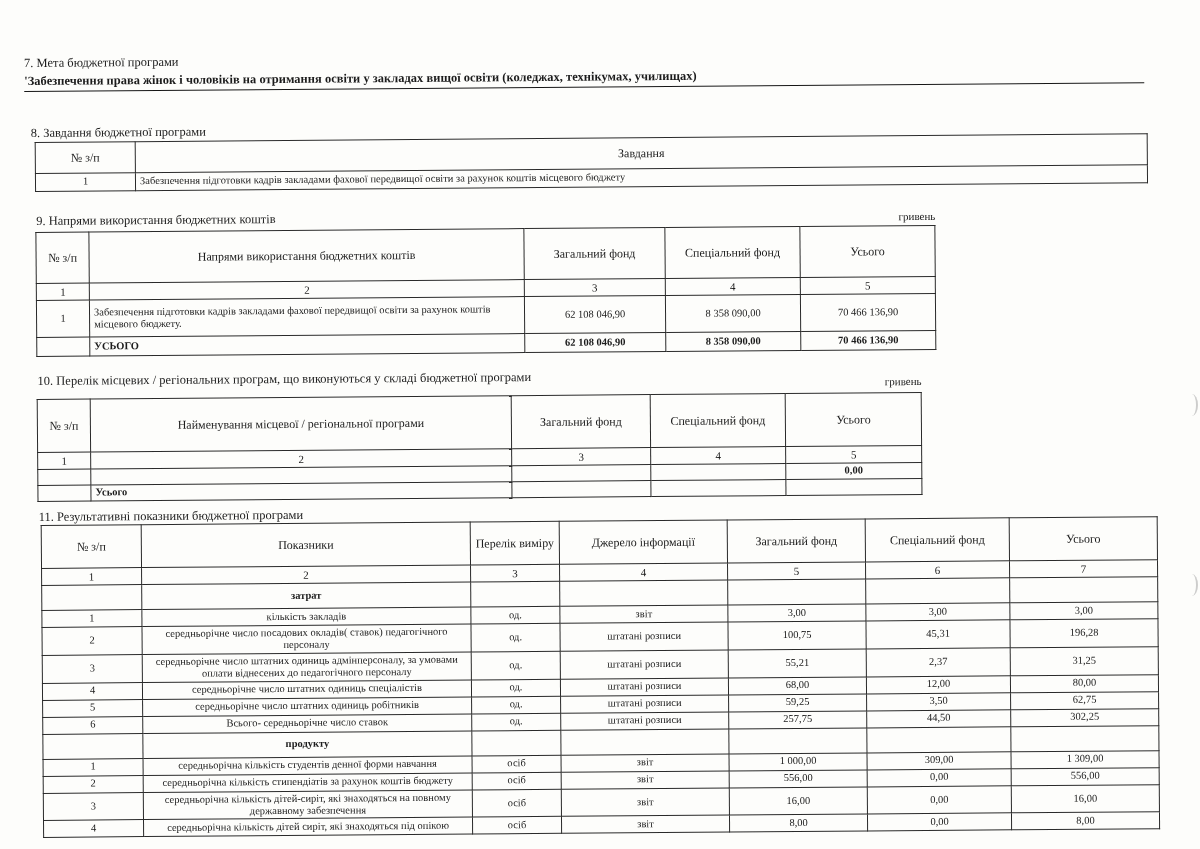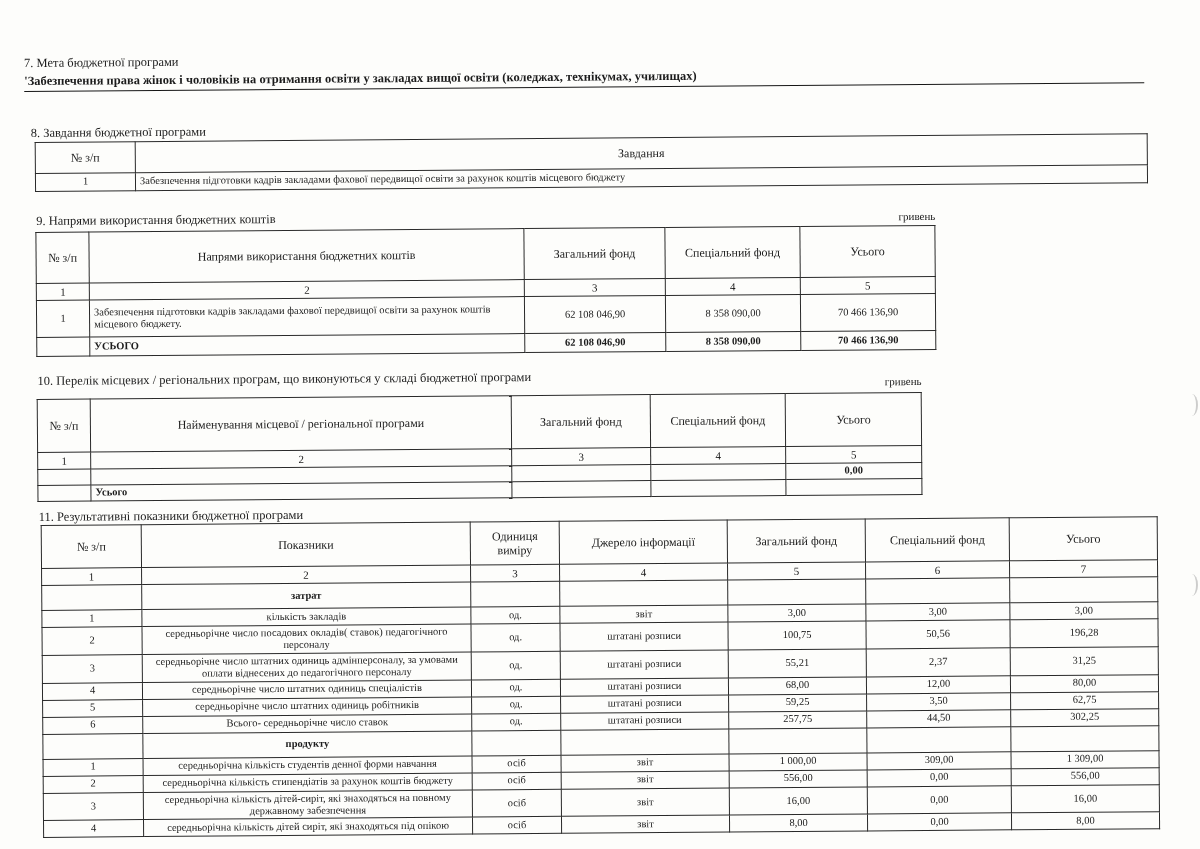--- a/index.html
+++ b/index.html
@@ -150,21 +150,21 @@
           <col style="width:89px">
           <col style="width:168px">
           <col style="width:138px">
           <col style="width:144px">
           <col>
         </colgroup>
       <thead>
         <tr class="thead">
           <td style="height:40px;">№ з/п</td>
           <td>Показники</td>
-          <td>Одиниця виміру</td>
+          <td>Перелік виміру</td>
           <td>Джерело інформації</td>
           <td>Загальний фонд</td>
           <td>Спеціальний фонд</td>
           <td>Усього</td>
         </tr>
         <tr class="numrow">
           <td>1</td>
           <td>2</td>
           <td>3</td>
           <td>4</td>
@@ -191,21 +191,21 @@
             <td style="height: 14px;">3,00</td>
             <td style="height: 14px;">3,00</td>
             <td style="height: 14px;">3,00</td>
           </tr>
           <tr class="small">
             <td style="height: 14px;">2</td>
             <td style="height: 14px;">середньорічне число посадових окладів( ставок) педагогічного персоналу</td>
             <td style="height: 14px;">од.</td>
             <td style="height: 14px;">штатані розписи</td>
             <td style="height: 14px; margin-left: 10px;">100,75</td>
-            <td style="height: 14px;">50,56</td>
+            <td style="height: 14px;">45,31</td>
             <td style="height: 14px;">196,28</td>
           </tr>
           <tr class="small">
             <td style="height: 14px;">3</td>
             <td style="height: 14px;">середньорічне число штатних одиниць адмінперсоналу, за умовами оплати віднесених до педагогічного персоналу</td>
             <td style="height: 14px;">од.</td>
             <td style="height: 14px;">штатані розписи</td>
             <td style="height: 14px;">55,21</td>
             <td style="height: 14px;">2,37</td>
             <td style="height: 14px;">31,25</td>

